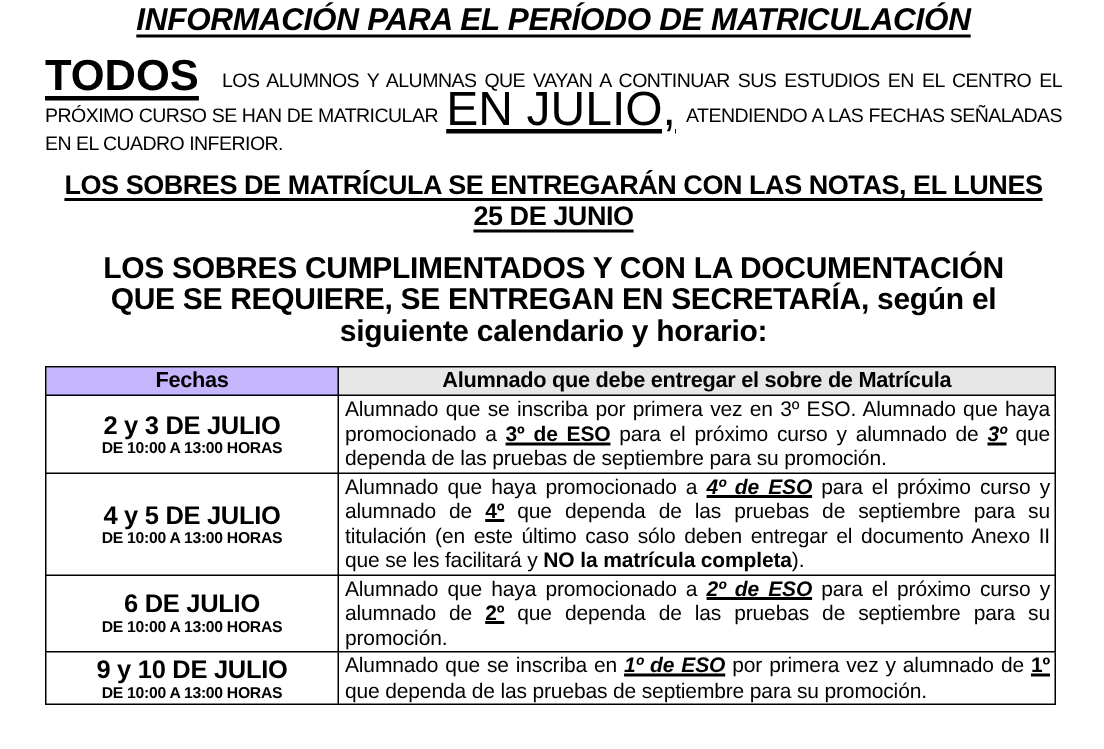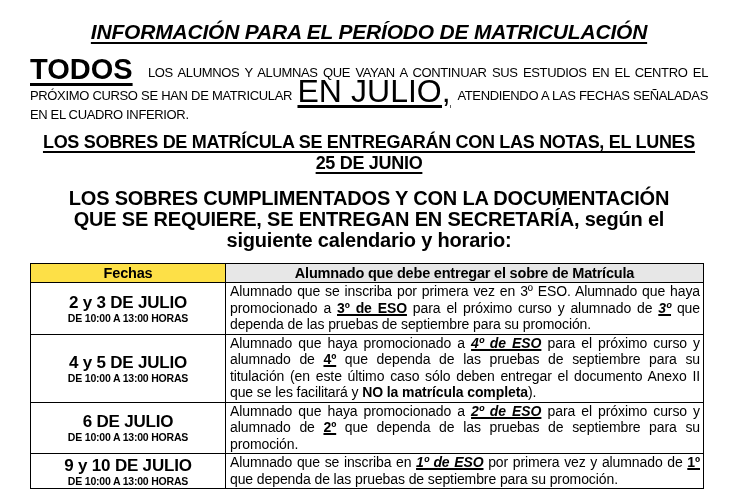--- a/index.html
+++ b/index.html
@@ -6,21 +6,21 @@
   html, body {
     margin: 0; padding: 0;
     width: 736px; height: 499px;
     background: #ffffff;
     color: #000000;
     font-family: "Liberation Sans", "DejaVu Sans", sans-serif;
     overflow: hidden;
   }
   .doc {
     width: 736px; height: 499px;
-    padding: 20px 28px 0 30px;
+    padding: 2px 28px 0 30px;
   }
 
   
   .title {
     margin: 0 0 16px 0;
     text-align: center;
     font-size: 21px;
     font-weight: bold;
     font-style: italic;
     letter-spacing: -0.2px;
@@ -163,21 +163,21 @@
 
   <p class="instructions">LOS SOBRES CUMPLIMENTADOS  Y CON LA DOCUMENTACIÓN QUE SE REQUIERE, SE ENTREGAN EN SECRETARÍA, según el siguiente calendario y horario:</p>
 
   <table class="schedule">
     <colgroup>
       <col class="c-dates">
       <col class="c-desc">
     </colgroup>
     <thead>
       <tr>
-        <th class="hdr" style="background: #fde047;">Fechas</th>
+        <th class="hdr" style="background: #c4b5fd;">Fechas</th>
         <th class="hdr" style="background: rgb(231, 231, 231);">Alumnado que debe entregar el sobre de Matrícula</th>
       </tr>
     </thead>
     <tbody>
         <tr>
           <td class="date-cell">
             <div class="date">2 y 3 DE JULIO</div>
             <div class="time">DE 10:00 A 13:00 HORAS</div>
           </td>
           <td class="desc-cell"><span class="seg-normal">Alumnado que se inscriba por primera vez en 3º ESO. Alumnado que haya promocionado a </span><span class="seg-bold-underline">3º de ESO</span><span class="seg-normal"> para el próximo curso y alumnado de </span><span class="seg-bold-italic-underline">3º</span><span class="seg-normal"> que dependa de las pruebas de septiembre para su promoción.</span></td>

